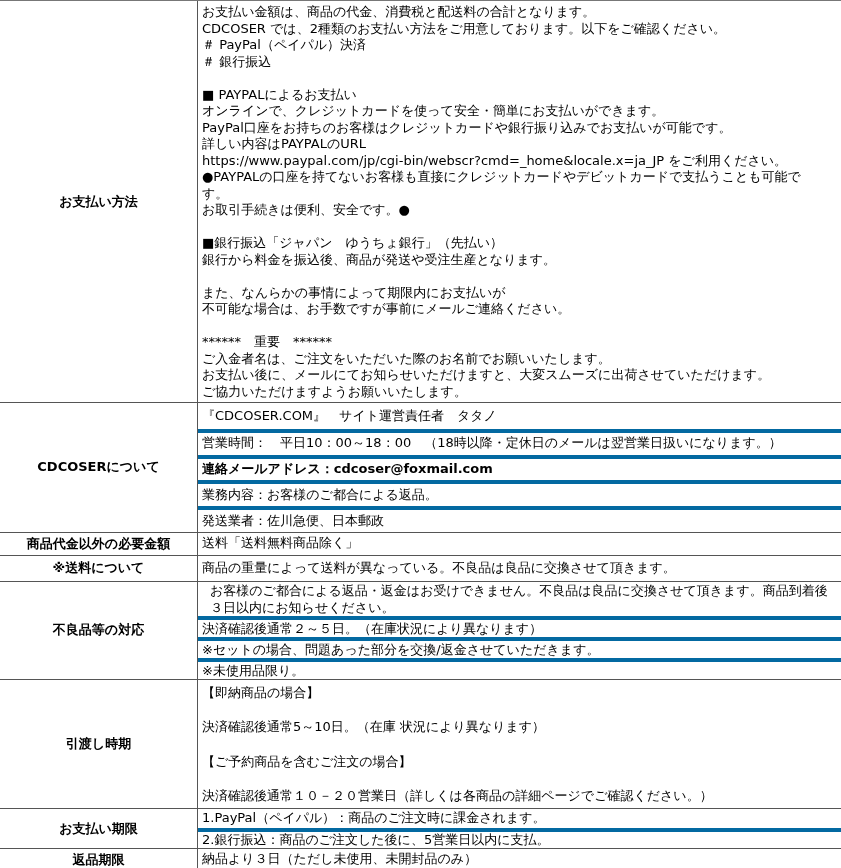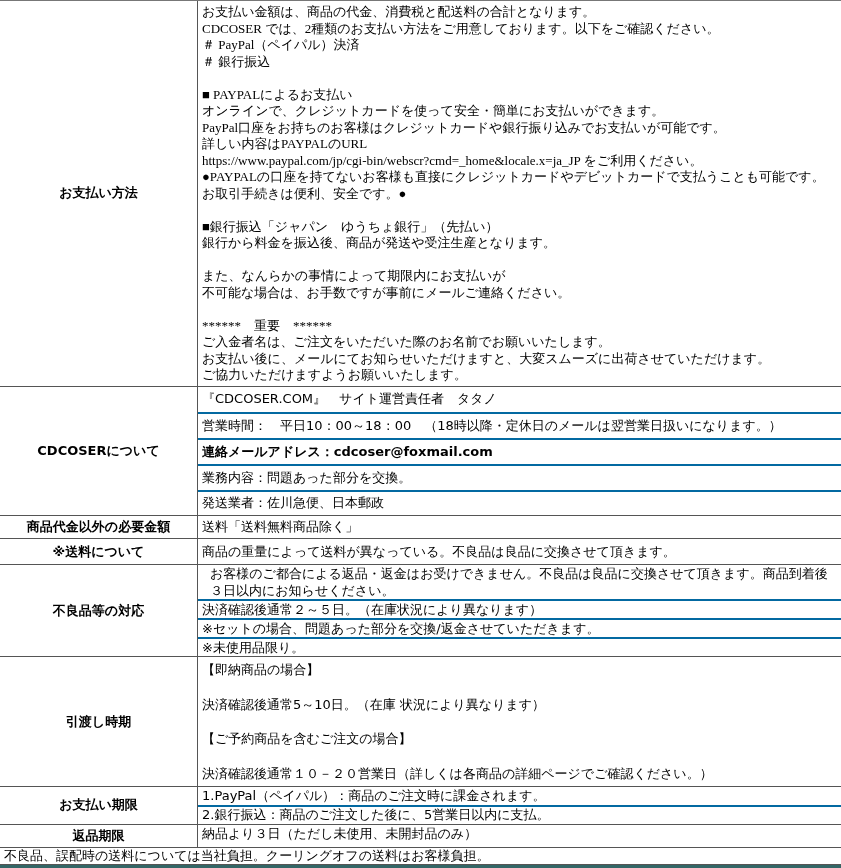--- a/index.html
+++ b/index.html
@@ -33,23 +33,23 @@
     flex: 1 1 auto;
     display: flex;
     flex-direction: column;
     min-width: 0;
   }
   .seg {
     white-space: pre-wrap;
     line-height: 16.5px;
     padding: 1px 4px;
   }
-  .seg + .seg { border-top: 2px solid #0369a1; }
+  .seg + .seg { border-top: 4px solid #0369a1; }
 
-  .row-pay .seg { padding: 3px 4px 2px 4px; font-family: Liberation Serif, serif; }
+  .row-pay .seg { padding: 3px 20px 2px 4px; }
 
   .row-cd .seg {
     min-height: 25.8px;
     display: flex;
     align-items: center;
     padding: 0 4px;
   }
   .seg-bold { font-weight: bold; }
 
   .row-extra .seg { min-height: 21px; display:flex; align-items:center; padding:0 4px; }
@@ -103,21 +103,21 @@
 ご協力いただけますようお願いいたします。</div>
     </div>
   </div>
 
   <div class="row row-cd">
     <div class="label-cell">CDCOSERについて</div>
     <div class="content-cell">
       <div class="seg">『CDCOSER.COM』　サイト運営責任者　タタノ</div>
       <div class="seg">営業時間：　平日10：00～18：00　（18時以降・定休日のメールは翌営業日扱いになります。）</div>
       <div class="seg seg-bold">連絡メールアドレス：cdcoser@foxmail.com</div>
-      <div class="seg">業務内容：問題あった部分を交換。</div>
+      <div class="seg">業務内容：お客様のご都合による返品。</div>
       <div class="seg">発送業者：佐川急便、日本郵政</div>
     </div>
   </div>
 
   <div class="row row-extra">
     <div class="label-cell">商品代金以外の必要金額</div>
     <div class="content-cell">
       <div class="seg">送料「送料無料商品除く」</div>
     </div>
   </div>

